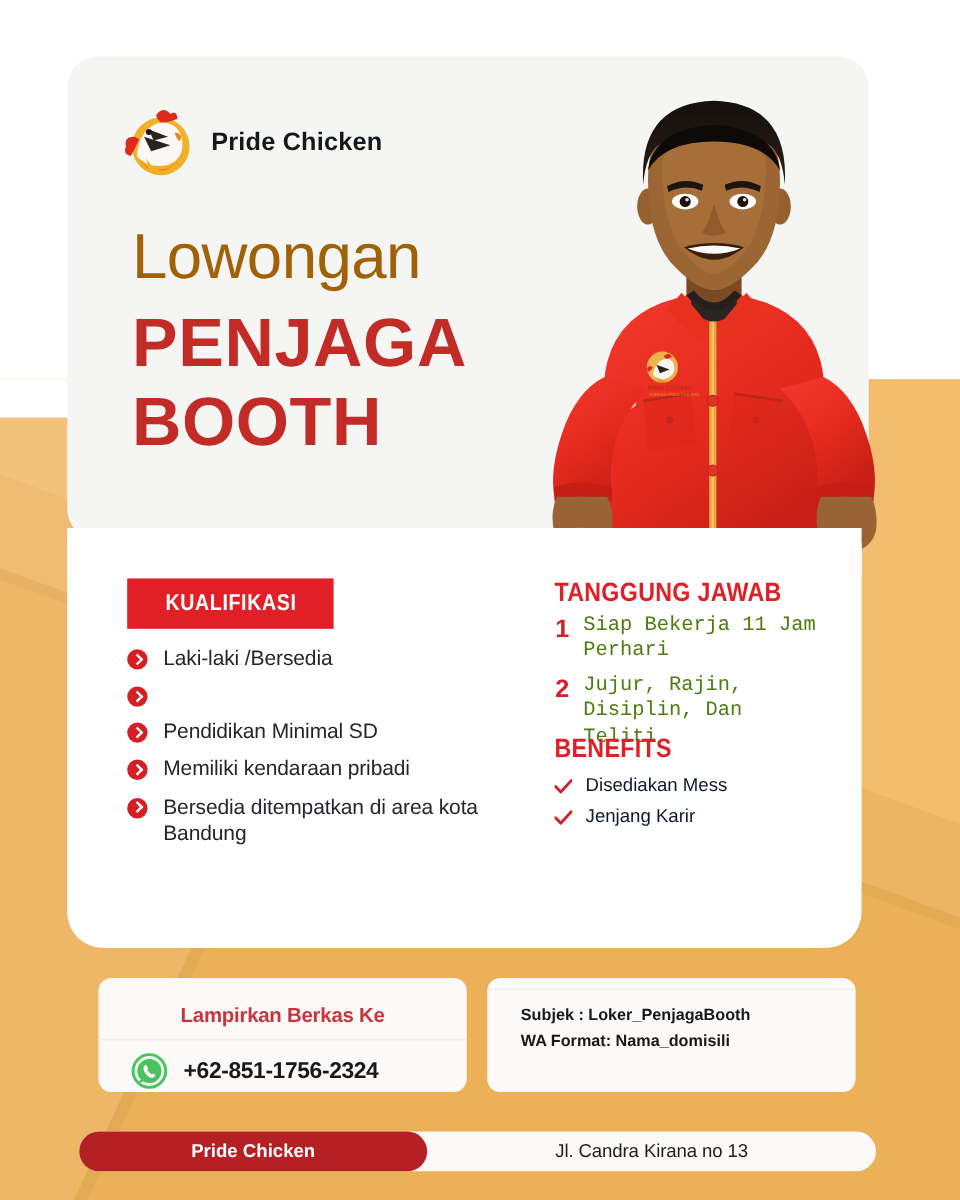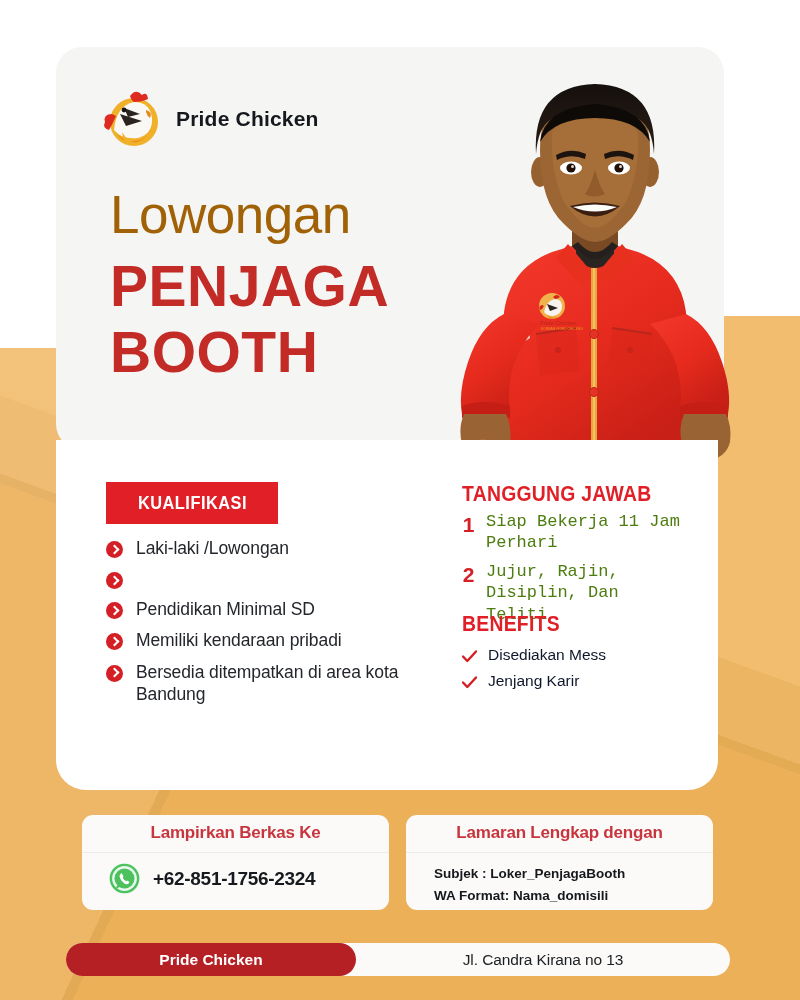--- a/index.html
+++ b/index.html
@@ -122,21 +122,21 @@
 
   
   .contact-box{
     position:absolute; background:#FBFAF8; border-radius:11px;
   }
   .cb-left{ left:82px; top:815px; width:307px; height:95px; }
   .cb-right{ left:406px; top:815px; width:307px; height:95px; }
 
   .cb-title{
     text-align:center; font-size:17px; font-weight:bold; color:#C8353F;
-    padding-top:8px; letter-spacing:-.2px;
+    padding-top:22px; letter-spacing:-.2px;
   }
   .cb-divider{ height:1px; background:#ececec; margin-top:9px; }
 
   .wa-row{ display:flex; align-items:center; gap:12px; padding:9px 0 0 26px; }
   .wa-icon{ width:33px; height:33px; flex:none; }
   .wa-number{ font-size:19px; font-weight:bold; color:#16191d; letter-spacing:-.3px; }
 
   .cb-lines{ padding:10px 0 0 28px; }
   .cb-line{ font-size:13.5px; font-weight:bold; color:#15181c; line-height:1.65; }
 
@@ -293,21 +293,21 @@
 <div class="body-card-sq"></div>
 <div class="body-card"></div>
 
 <div class="kualifikasi-badge">
   <span>KUALIFIKASI</span>
 </div>
 
 <div class="qual-list">
   <div class="qual-item">
     <span class="q-bullet"></span>
-    <span class="q-text">Laki-laki /Lowongan</span>
+    <span class="q-text">Laki-laki /Bersedia</span>
   </div>
   <div class="qual-item">
     <span class="q-bullet"></span>
   </div>
   <div class="qual-item">
     <span class="q-bullet"></span>
     <span class="q-text">Pendidikan Minimal SD</span>
   </div>
   <div class="qual-item">
     <span class="q-bullet"></span>
@@ -362,21 +362,20 @@
         <circle cx="16.5" cy="16.5" r="10" fill="#4CC15E"></circle>
         <path d="M13 11.4 Q11.2 12.6 11.6 14.8 Q12.3 18.6 16 21.2 Q18.4 22.8 20.3 21.8 Q21.7 21 21.2 19.8 L19.3 18.6 Q18.5 19.5 17.8 19.1 Q15.8 18 14.9 15.9 Q14.6 15.1 15.5 14.5 L14.4 12.3 Q13.8 11.1 13 11.4 Z" fill="#ffffff"></path>
         <path d="M7.8 25.2 L10.4 22.6 L12.6 24.4 L9.2 26.3 Z" fill="#4CC15E"></path>
       </svg>
     </span>
     <span class="wa-number">+62-851-1756-2324</span>
   </div>
 </div>
 
 <div class="contact-box cb-right">
-  <div class="cb-title">Lamaran Lengkap dengan</div>
   <div class="cb-divider"></div>
   <div class="cb-lines">
     <div class="cb-line">Subjek : Loker_PenjagaBooth</div>
     <div class="cb-line">WA Format: Nama_domisili</div>
   </div>
 </div>
 
 <div class="footer-white"></div>
 <div class="footer-addr">Jl. Candra Kirana no 13</div>
 <div class="footer-red">

